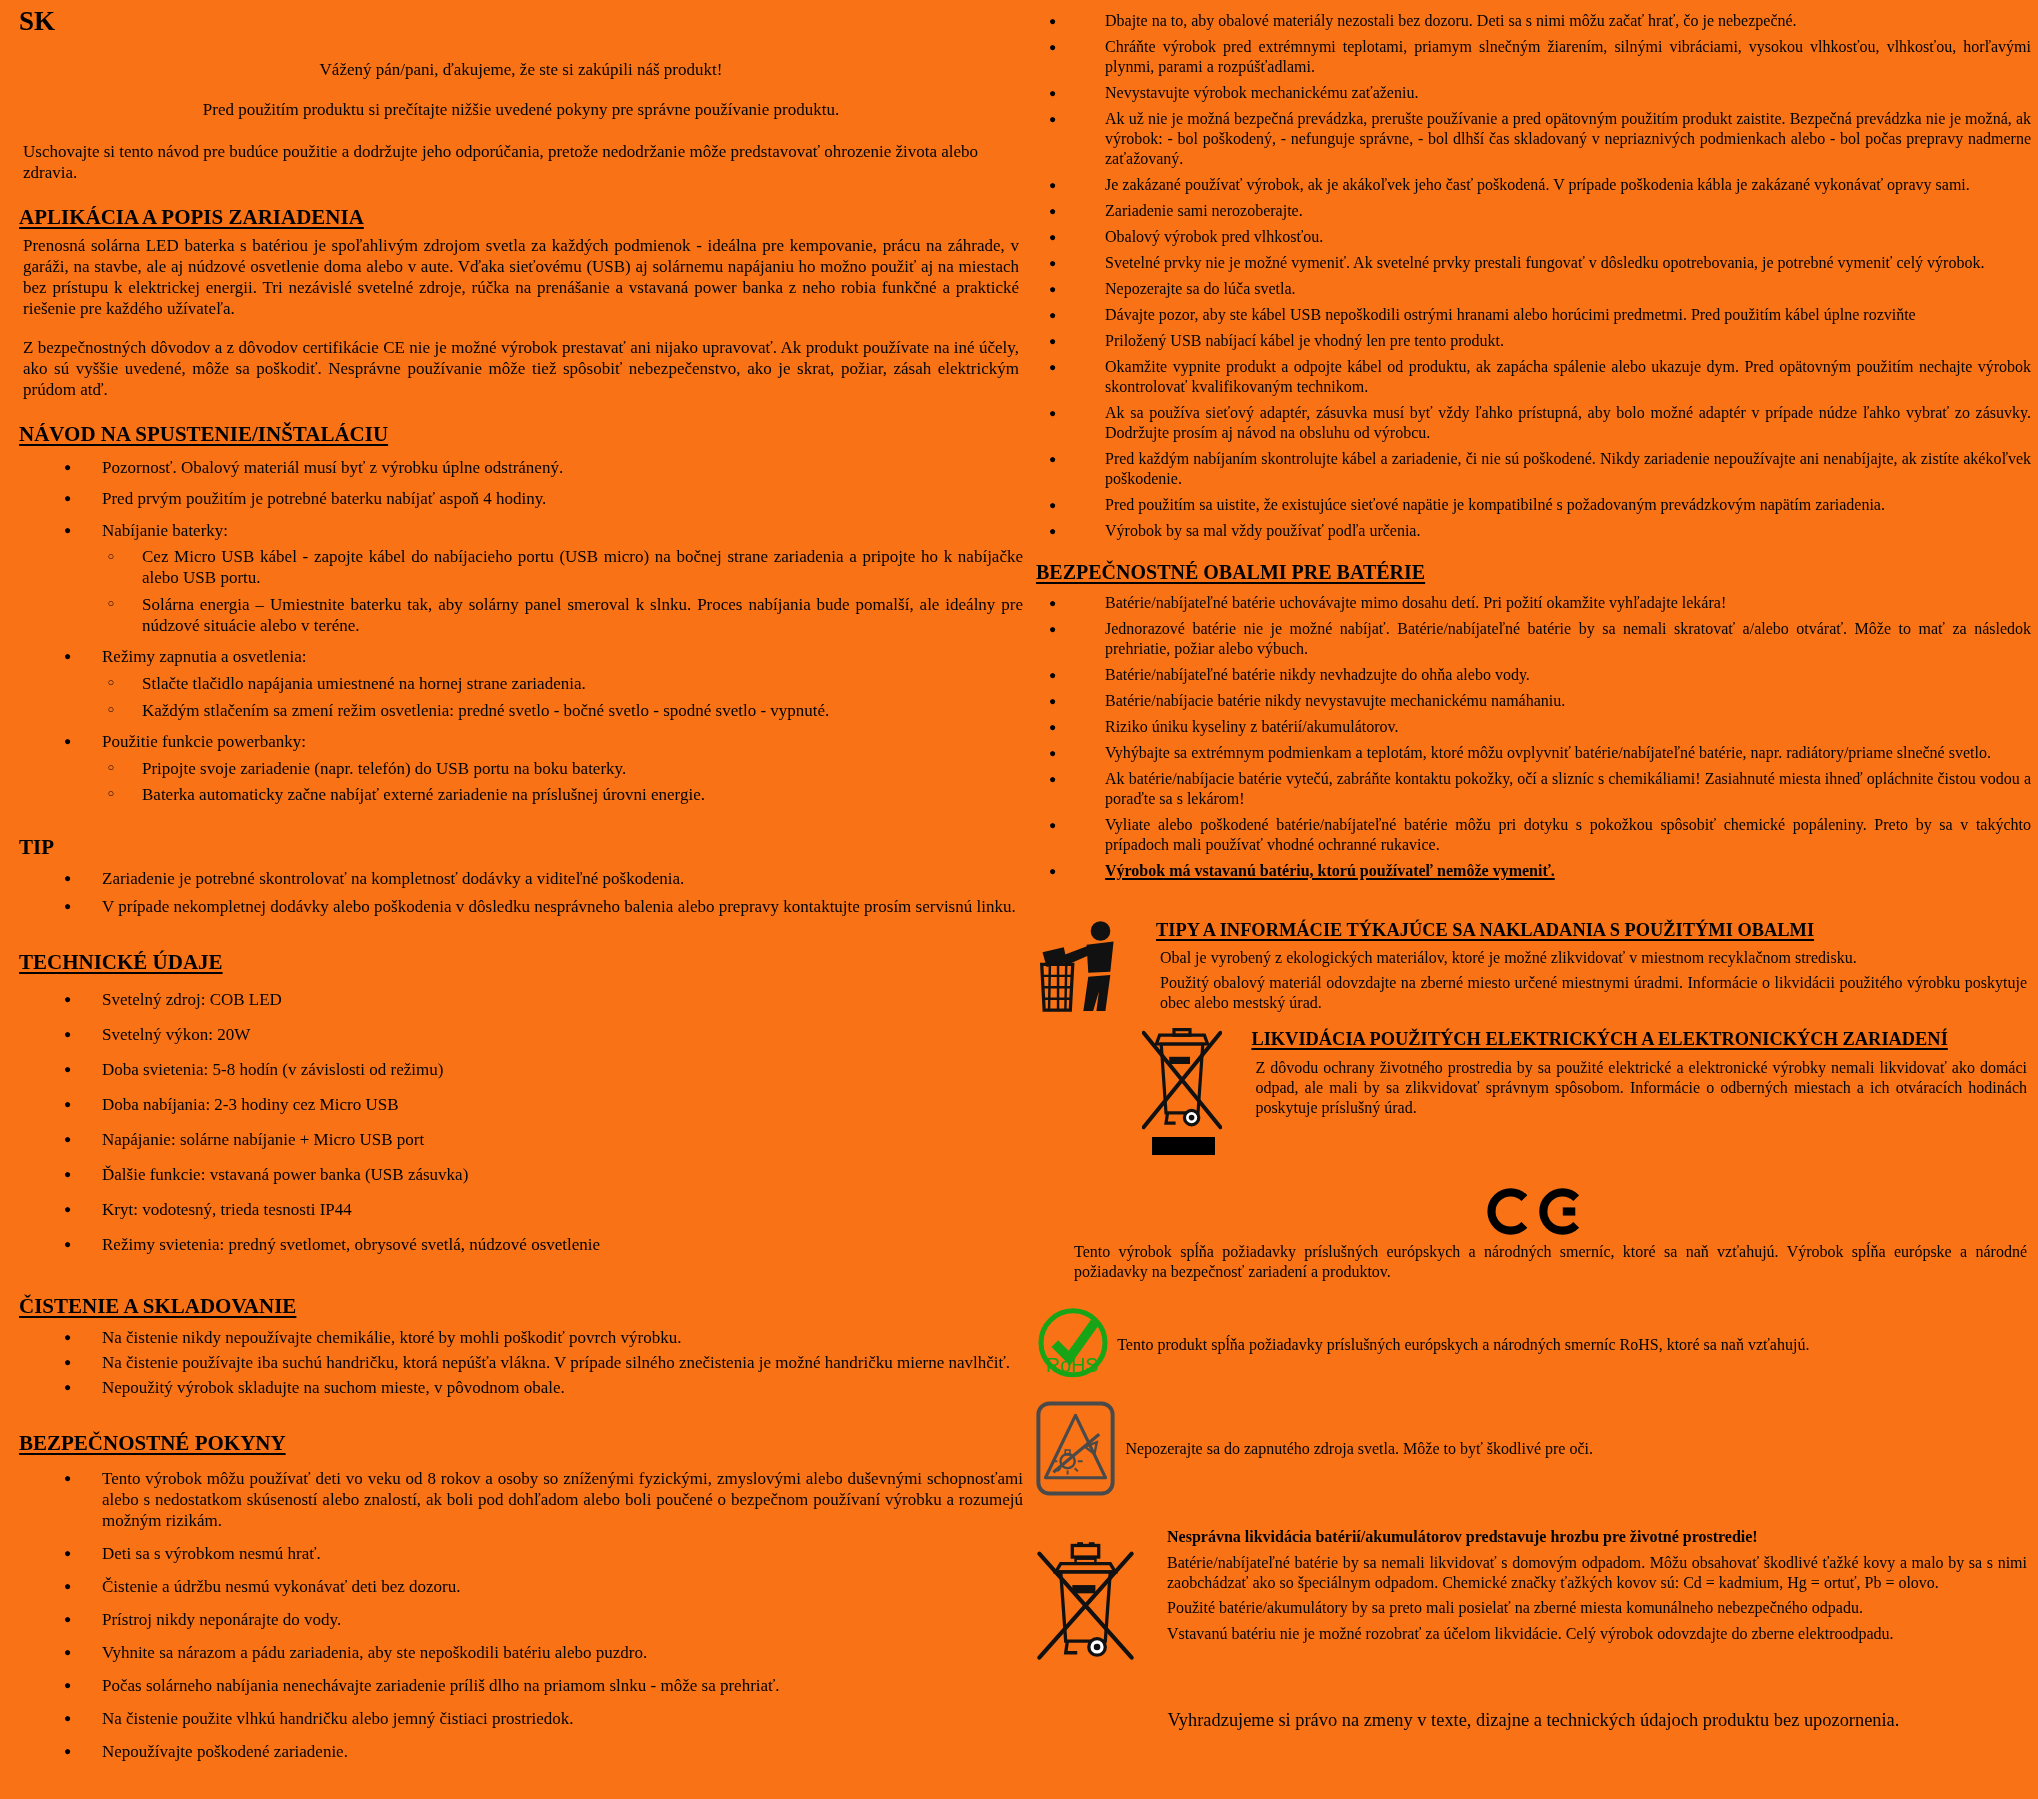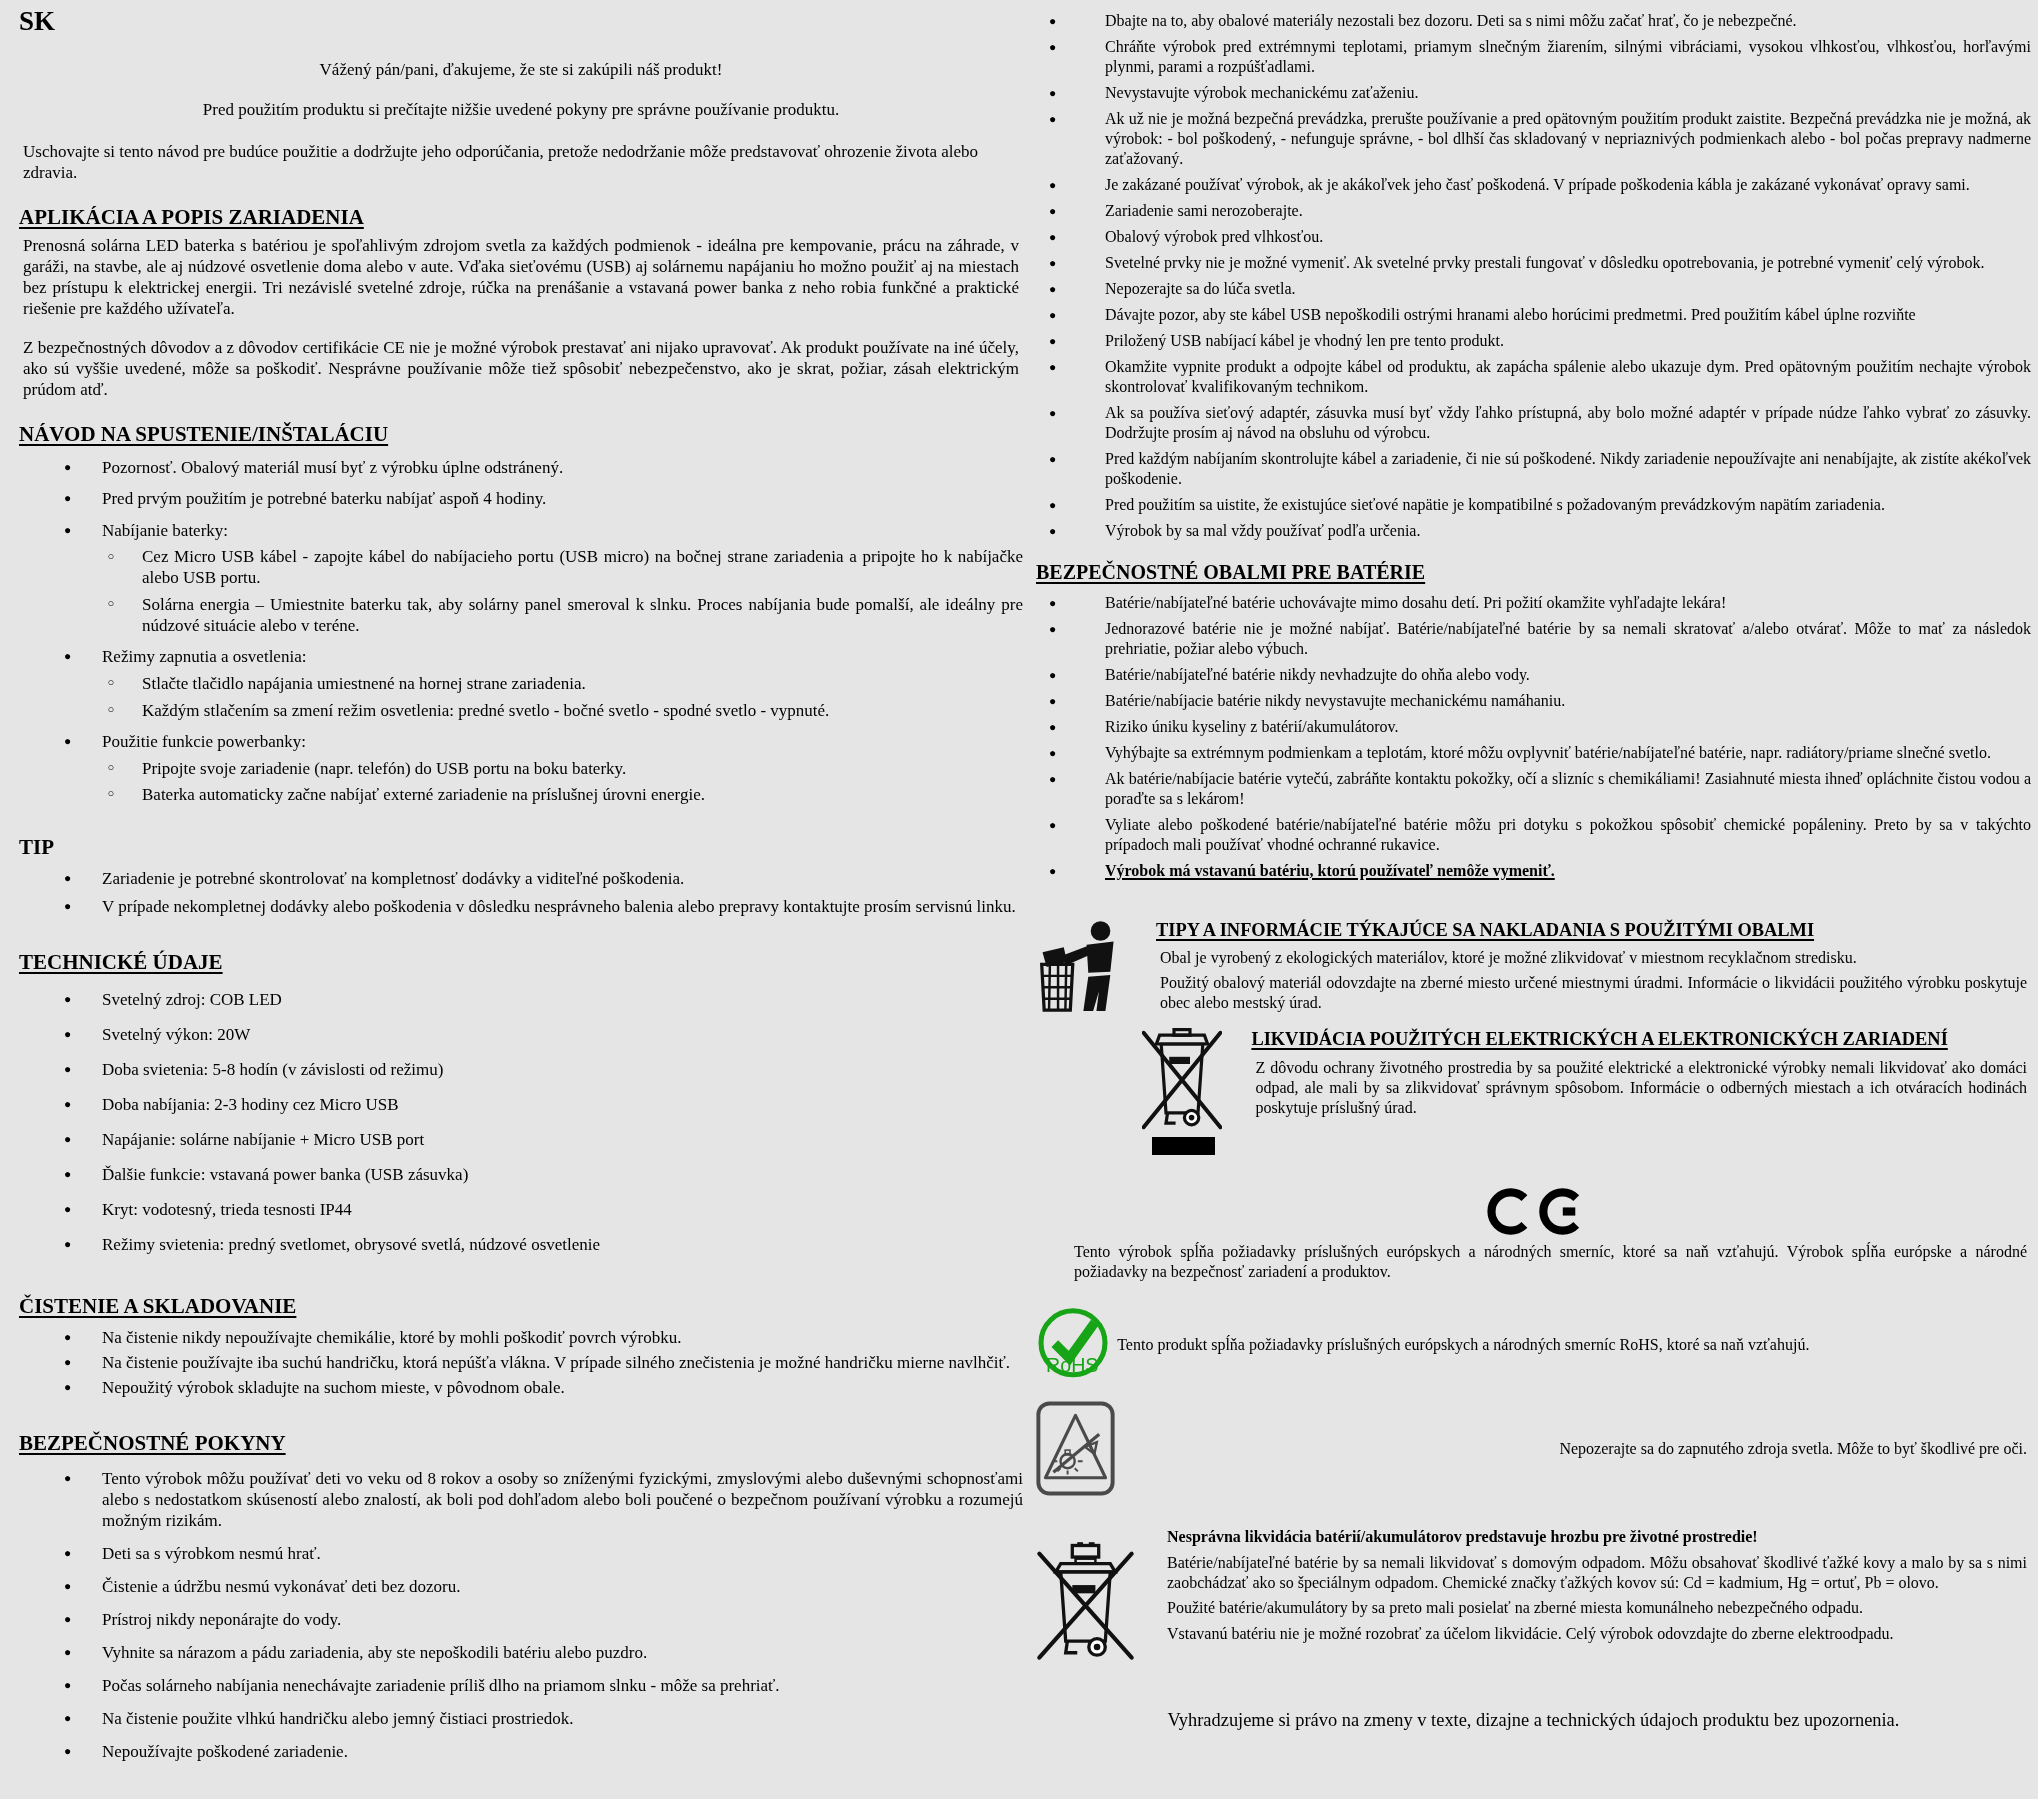--- a/index.html
+++ b/index.html
@@ -1,16 +1,16 @@
 <!DOCTYPE html>
 <html style="font-size:13px"><head>
 <meta charset="utf-8">
 <style>
   html,body{margin:0;padding:0;background:#fff;}
-  .page{position:relative;width:2038px;height:1800px;background:#e5e5e5;color:#000;
+  .page{position:relative;width:2038px;height:1800px;background:#f97316;color:#000;
         font-family:"Liberation Serif",serif;font-size:17px;line-height:21px;overflow:hidden;}
   .col{position:absolute;top:0;}
   .col.left{left:19px;width:1004px;}
   .col.right{left:1036px;width:995px;font-size:16px;line-height:20px;}
   p{margin:4px;}
   .sk{font-size:27px;line-height:32px;font-weight:bold;margin-top:4.8px;}
   .center{text-align:center;}
   .just{text-align:justify;}
   .mt6{margin-top:4.8px;}.mt22{margin-top:17.6px;}.mt24{margin-top:19px;}.mt26{margin-top:21px;}
   .mt28{margin-top:22.5px;}
@@ -41,21 +41,21 @@
   .pack .icon-col{width:120px;flex:0 0 120px;}
   .weee{margin-top:11.2px;padding-left:106px;}
   .weee .icon-col{width:95px;flex:0 0 95px;}
   .weee .text-col{margin-left:14.4px;}
   .black-bar{width:63px;height:17.6px;background:#000;margin:4.8px 0 0 9.6px;}
   .center-row{align-items:center;}
   .ce{margin-top:30.5px;flex-direction:column;}
   .ce .text-col{margin-left:34px;}
   .rohs{margin-top:19px;}
   .rohs .text-col{margin-left:3.2px;}
-  .light{margin-top:16px;text-align:right;}
+  .light{margin-top:16px;}
   .light .text-col{margin-left:6.4px;}
   .bat{margin-top:27px;}
   .bat .icon-col{width:127px;flex:0 0 127px;padding-top:19px;}
   .bat .text-col p.b{font-weight:bold;}
   .bat .text-col p + p{margin-top:5.6px;}
   .pack .text-col p + p{margin-top:4.8px;}
   .footer{margin-top:48px;text-align:center;font-size:18.4px;}
   svg{display:block;}
 </style>
 </head>

